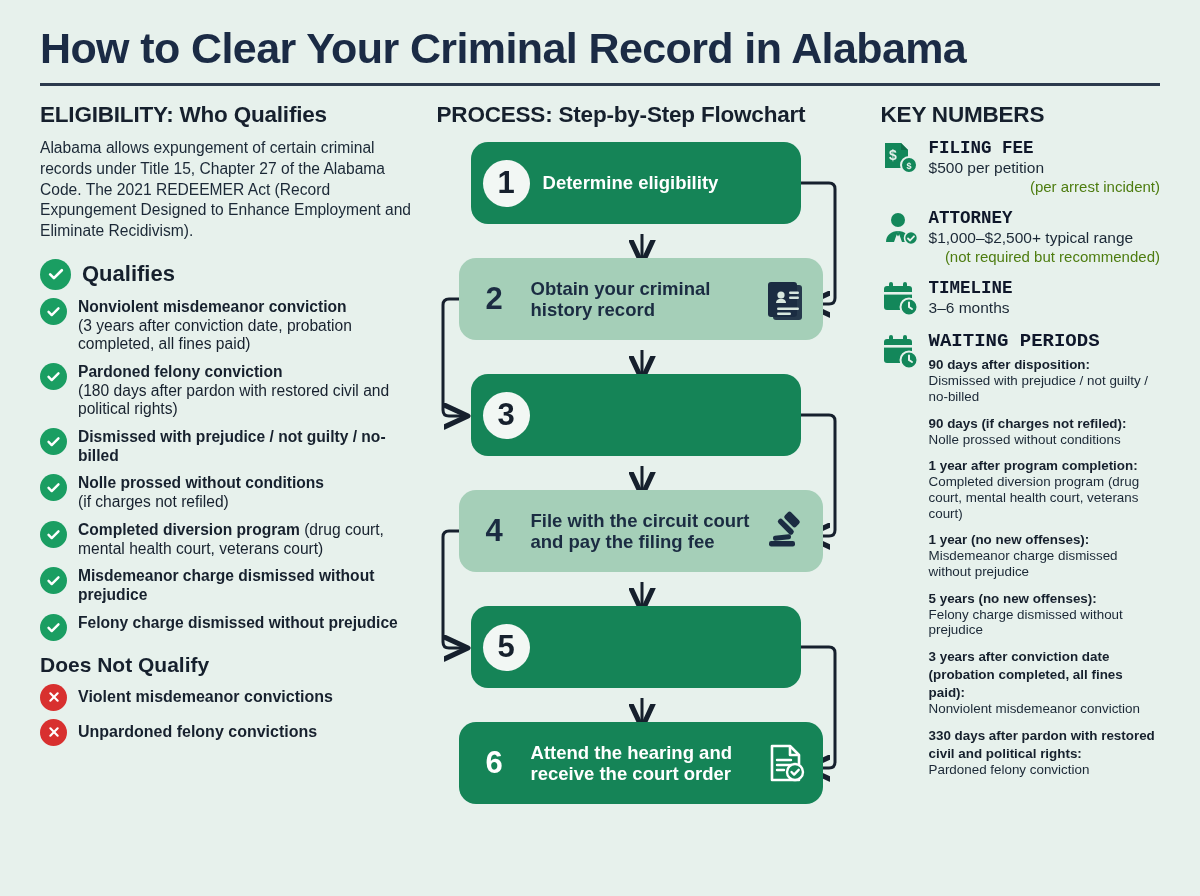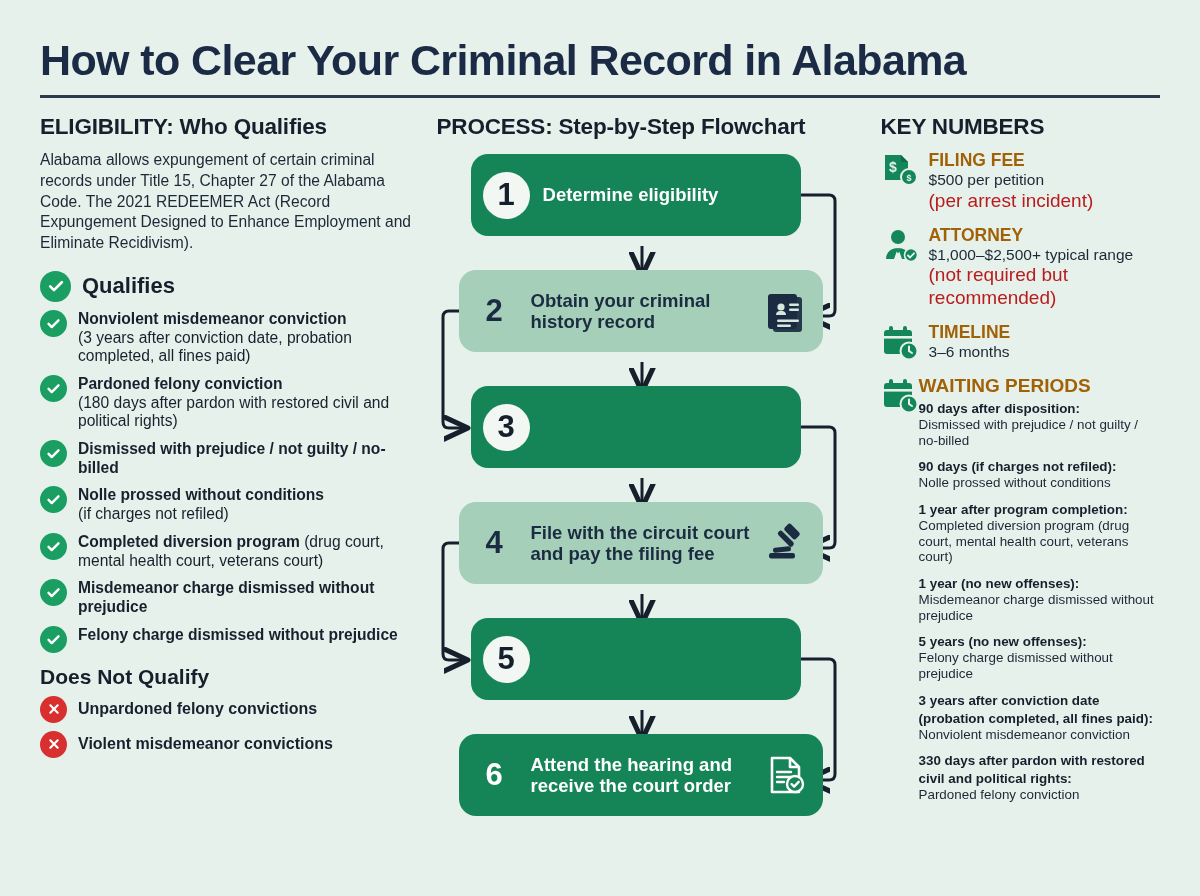--- a/index.html
+++ b/index.html
@@ -3,21 +3,21 @@
 <meta charset="utf-8">
 <style>
   * { box-sizing: border-box; margin: 0; padding: 0; }
   html, body {
     width: 1200px; height: 896px;
     background: #e7f1ec;
     font-family: "Liberation Sans", sans-serif;
     color: #17212e;
     overflow: hidden;
   }
-  .page { position: relative; width: 1200px; height: 896px; padding: 12px 40px; }
+  .page { position: relative; width: 1200px; height: 896px; padding: 0 40px; }
 
   
   .title {
     font-size: 43px; font-weight: 700; letter-spacing: -0.6px;
     color: #1b2b45; padding-top: 26px; line-height: 1.05;
   }
   .subrow {
     display: flex; justify-content: space-between; align-items: baseline;
     margin-top: 12px;
   }
@@ -86,25 +86,25 @@
   .step.light .num { background: transparent; color: #1b2c42; }
   .step .label { font-size: 18.5px; font-weight: 700; line-height: 1.16; flex: 1; }
   .step .sicon { flex: 0 0 auto; width: 46px; height: 46px; }
   .step .sicon svg { display: block; width: 100%; height: 100%; }
 
   
   .kn-item { display: flex; gap: 10px; margin-bottom: 13px; align-items: flex-start; }
   .kn-icon { flex: 0 0 auto; width: 38px; height: 38px; margin-top: 2px; }
   .kn-icon svg { display: block; width: 100%; height: 100%; }
   .kn-body { flex: 1; }
-  .kn-title { font-size: 17.5px; font-weight: 700; color: #a16207; line-height: 1.15; }
+  .kn-title { font-size: 17.5px; font-weight: 700; color: #0f172a; line-height: 1.15; font-family: Liberation Mono, monospace; }
   .kn-val { font-size: 15.5px; line-height: 1.18; color: #1b2836; margin-top: 1px; }
-  .kn-note { font-size: 19px; line-height: 1.18; color: #b91c1c; }
-
-  .wp-head-row { display: flex; align-items: flex-start; margin-top: 2px; }
+  .kn-note { font-size: 15px; line-height: 1.18; color: #4d7c0f; text-align: right; }
+
+  .wp-head-row { display: flex; gap: 10px; align-items: flex-start; margin-top: 2px; }
   .wp-list { margin-top: 2px; }
   .wp-entry { margin-bottom: 9px; }
   .wp-entry .wlabel { font-size: 13.4px; font-weight: 700; color: #16202d; line-height: 1.17; }
   .wp-entry .wtext { font-size: 13.4px; color: #1b2836; line-height: 1.17; }
 </style>
 </head>
 <body>
 
 <div class="page">
 
@@ -183,29 +183,29 @@
         <span class="txt"><b>Felony charge dismissed without prejudice</b></span>
       </div>
 
       <div class="nq-head">Does Not Qualify</div>
       <div class="nq-item">
         <span class="badge no">
             <svg viewBox="0 0 24 24" width="16" height="16">
               <path d="M6.5 6.5l11 11M17.5 6.5l-11 11" stroke="#fff" stroke-width="3.2" stroke-linecap="round"></path>
             </svg>
           </span>
-        <span class="txt">Unpardoned felony convictions</span>
+        <span class="txt">Violent misdemeanor convictions</span>
       </div>
       <div class="nq-item">
         <span class="badge no">
             <svg viewBox="0 0 24 24" width="16" height="16">
               <path d="M6.5 6.5l11 11M17.5 6.5l-11 11" stroke="#fff" stroke-width="3.2" stroke-linecap="round"></path>
             </svg>
           </span>
-        <span class="txt">Violent misdemeanor convictions</span>
+        <span class="txt">Unpardoned felony convictions</span>
       </div>
     </div>
 
     <div class="col-center">
       <div class="sec-head center">PROCESS: Step-by-Step Flowchart</div>
 
       <div class="flow">
         <svg class="conn" viewBox="0 0 430 700">
           <defs>
             <marker id="ah" markerWidth="9" markerHeight="9" refX="7" refY="4.5" orient="auto">

